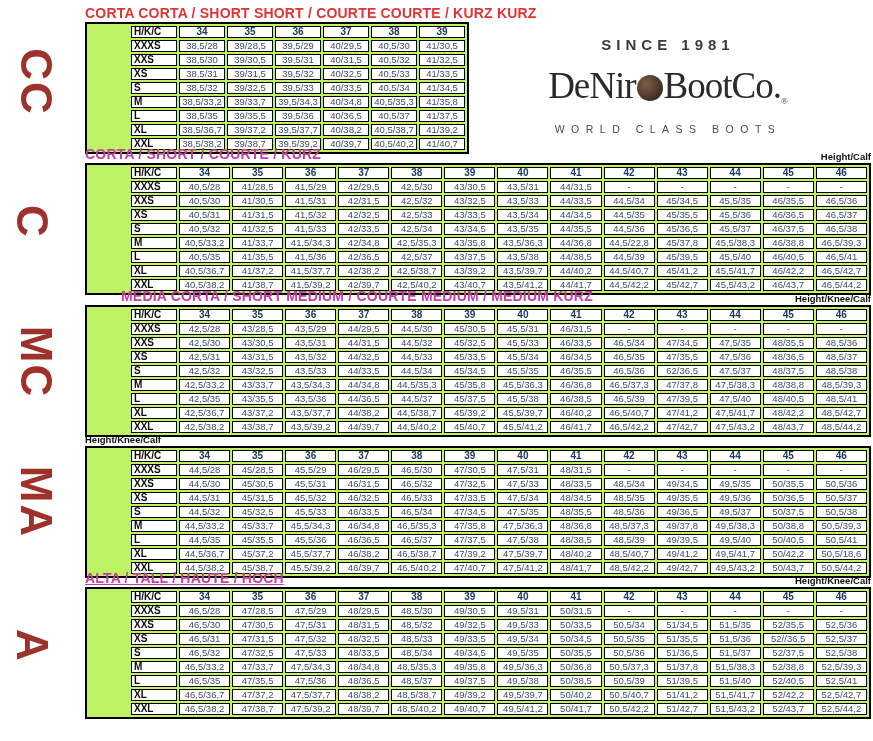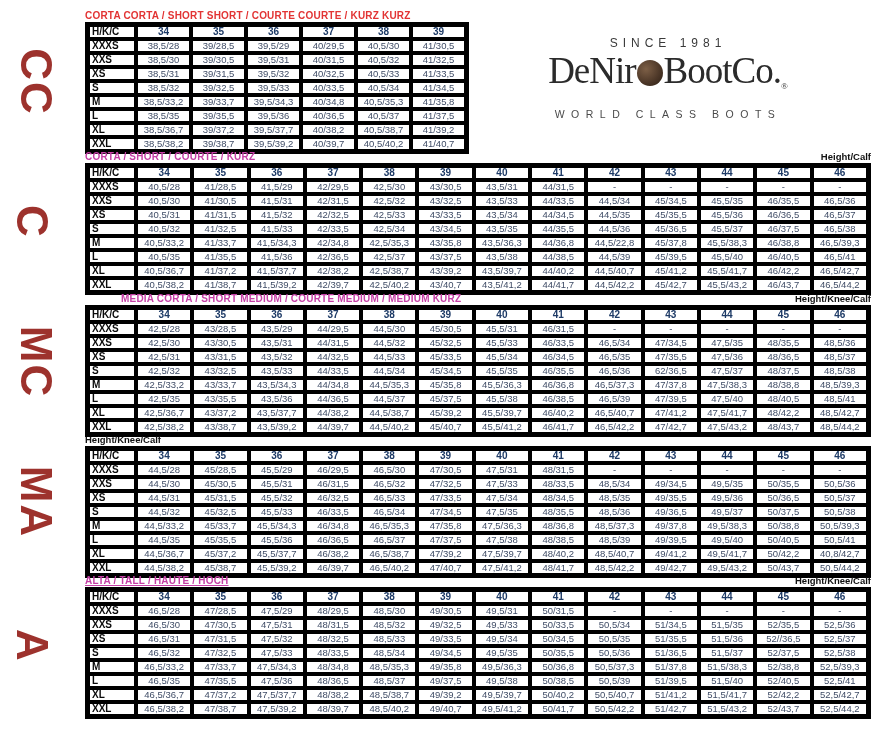--- a/index.html
+++ b/index.html
@@ -13,42 +13,42 @@
     transform:translate(-50%,-50%) rotate(90deg);white-space:nowrap;
   }
   #sl-0{left:36px;top:82px;}
   #sl-1{left:32px;top:222px;}
   #sl-2{left:36px;top:362px;}
   #sl-3{left:36px;top:502px;}
   #sl-4{left:32px;top:646px;}
 
   
   .logo{position:absolute;left:518px;top:36px;width:300px;text-align:center;color:#2e2e2e;}
-  .logo-since{display:block;font-size:12px;letter-spacing:5px;font-weight:normal;color:#3a3a3a;margin-bottom:2px;}
+  .logo-since{display:block;font-size:15px;letter-spacing:5px;font-weight:bold;color:#3a3a3a;margin-bottom:14px;}
   .logo-name{font-family:"Liberation Serif", serif;font-size:37px;line-height:38px;letter-spacing:-1px;color:#2b2b2b;white-space:nowrap;}
   .medallion{display:inline-block;width:26px;height:26px;border-radius:50%;
     background:radial-gradient(circle at 35% 35%, #7d5f46, #4a3526 60%, #2b1e13);
     vertical-align:-3px;margin:0 1px;}
   .logo-reg{font-size:9px;vertical-align:-6px;letter-spacing:0;}
   .logo-tagline{display:block;font-size:10.5px;letter-spacing:6.5px;color:#4a4a4a;margin-top:3px;}
 
   
   .tables{position:absolute;left:85px;top:8px;width:788px;height:733px;}
   .table-block{position:absolute;left:0;}
   .table-block:nth-child(1){top:0;}
   .table-block:nth-child(2){top:141px;}
   .table-block:nth-child(3){top:283px;}
   .table-block:nth-child(4){top:424px;}
   .table-block:nth-child(5){top:565px;}
   .title-row{display:flex;justify-content:space-between;align-items:flex-end;height:13px;margin-bottom:1px;}
   .narrow .title-row{width:384px;}
   .wide .title-row{width:786px;}
-  .tbl-title{font-size:10px;font-weight:bold;white-space:nowrap;letter-spacing:0.2px;}
+  .tbl-title{font-size:14px;font-weight:bold;white-space:nowrap;letter-spacing:0.2px;}
   .measure-label{font-size:9.5px;font-weight:bold;color:#111;white-space:nowrap;}
-  table{border-collapse:separate;border-spacing:2px;border:2px solid #000;table-layout:fixed;background:#000000;}
+  table{border-collapse:separate;border-spacing:2px;border:2px solid #000;table-layout:fixed;background:#bef264;padding-left:42px;}
   .narrow table{width:384px;}
   .wide table{width:786px;}
   col.label-col{width:46px;}
   th,td{border:1px solid #000;height:10px;padding:0 1px;font-size:9.5px;line-height:10px;
     text-align:center;overflow:hidden;white-space:nowrap;background:#fff;}
   th.corner,td.row-label{text-align:left;padding-left:2px;font-weight:bold;color:#0a0a0a;font-size:10px;}
   th.col-num{font-weight:bold;color:#1d3a66;font-size:10px;}
   td.val{color:#3f4c66;}
 </style>
 </head>
@@ -655,21 +655,21 @@
             <td class="val">45,5/37,7</td>
             <td class="val">46/38,2</td>
             <td class="val">46,5/38,7</td>
             <td class="val">47/39,2</td>
             <td class="val">47,5/39,7</td>
             <td class="val">48/40,2</td>
             <td class="val">48,5/40,7</td>
             <td class="val">49/41,2</td>
             <td class="val">49,5/41,7</td>
             <td class="val">50/42,2</td>
-            <td class="val">40,8/42,7</td>
+            <td class="val">50,5/18,6</td>
           </tr>
           <tr>
             <td class="row-label">XXL</td>
             <td class="val">44,5/38,2</td>
             <td class="val">45/38,7</td>
             <td class="val">45,5/39,2</td>
             <td class="val">46/39,7</td>
             <td class="val">46,5/40,2</td>
             <td class="val">47/40,7</td>
             <td class="val">47,5/41,2</td>

